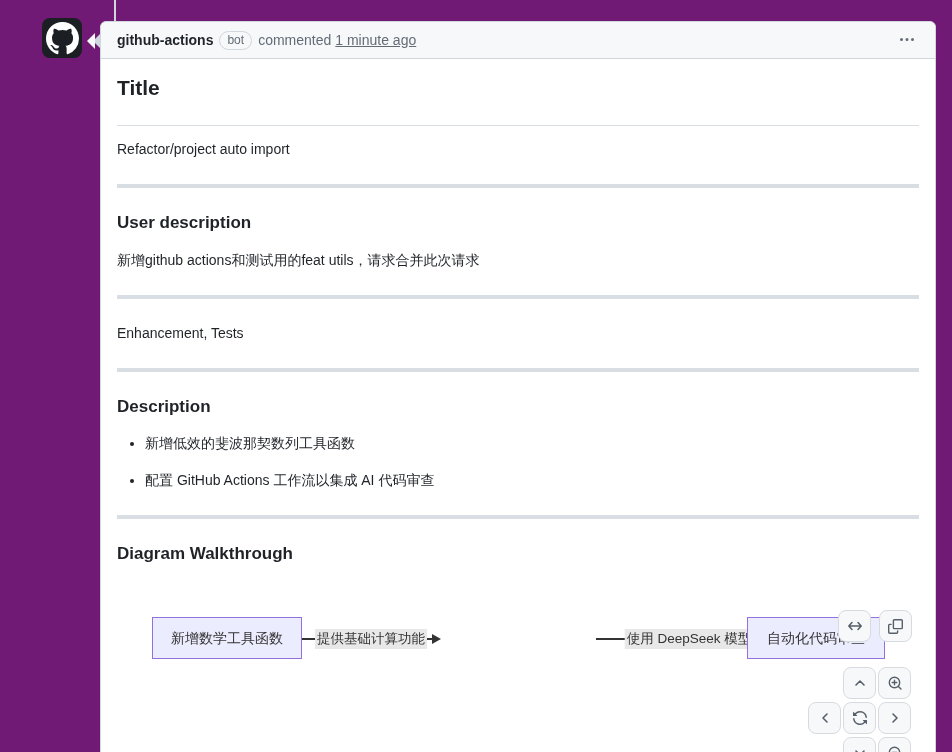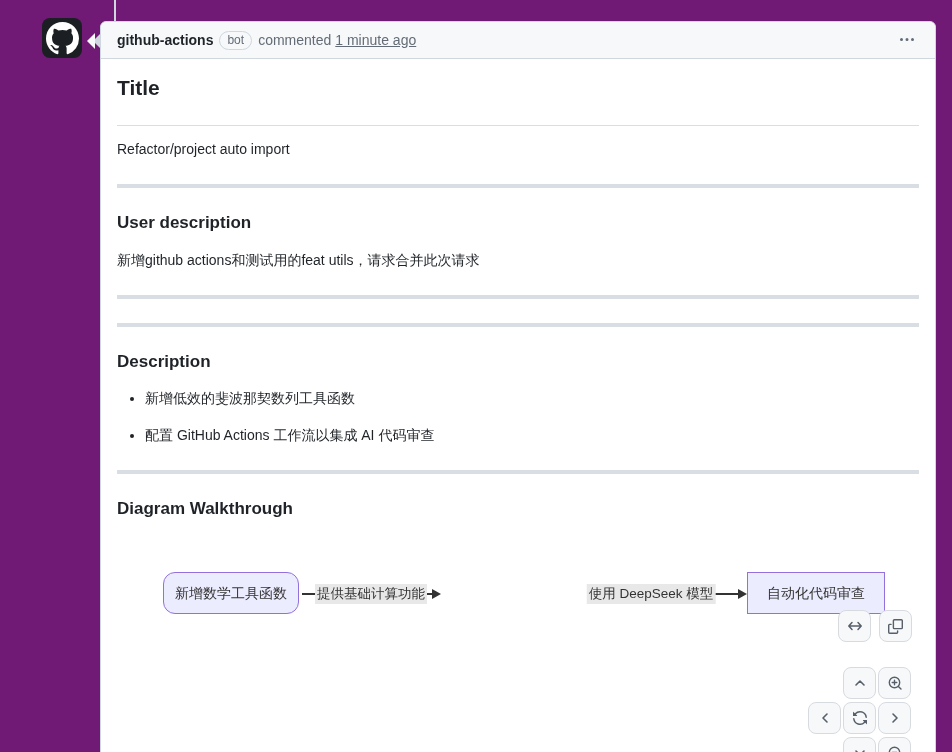--- a/index.html
+++ b/index.html
@@ -110,37 +110,38 @@
 
     <div class="comment-body">
       <h2>Title</h2>
       <p>Refactor/project auto import</p>
       <hr>
 
       <h3>User description</h3>
       <p>新增github actions和测试用的feat utils，请求合并此次请求</p>
       <hr>
 
+      <p>Enhancement, Tests</p>
       <hr>
 
       <h3>Description</h3>
       <ul>
         <li>新增低效的斐波那契数列工具函数</li>
         <li>配置 GitHub Actions 工作流以集成 AI 代码审查</li>
       </ul>
       <hr>
 
       <h3>Diagram Walkthrough</h3>
 
       <div class="mermaid-box">
-        <div class="m-node" style="left:46px; width:136px;border-radius:12px;">新增数学工具函数</div>
+        <div class="m-node" style="left:35px; width:150px;">新增数学工具函数</div>
         <div class="m-edge" style="left:185px; width:130px;"></div>
         <div class="m-label" style="left:254px;">提供基础计算功能</div>
         <div class="m-edge" style="left:479px; width:142px;"></div>
-        <div class="m-label" style="left:534px;">使用 DeepSeek 模型</div>
+        <div class="m-label" style="left:572px;">使用 DeepSeek 模型</div>
         <div class="m-node" style="left:630px; width:138px;">自动化代码审查</div>
       </div>
     </div>
   </div>
 
   <div>
     <button class="mbtn" style="left:838px; top:610px;">
       <span style="display:flex;">
         <svg viewBox="0 0 16 16" width="16" height="16">
             <path d="M2 8h12M5 4.5 1.8 8 5 11.5M11 4.5 14.2 8 11 11.5" stroke="#57606a" stroke-width="1.5" fill="none" stroke-linecap="round" stroke-linejoin="round"></path>

